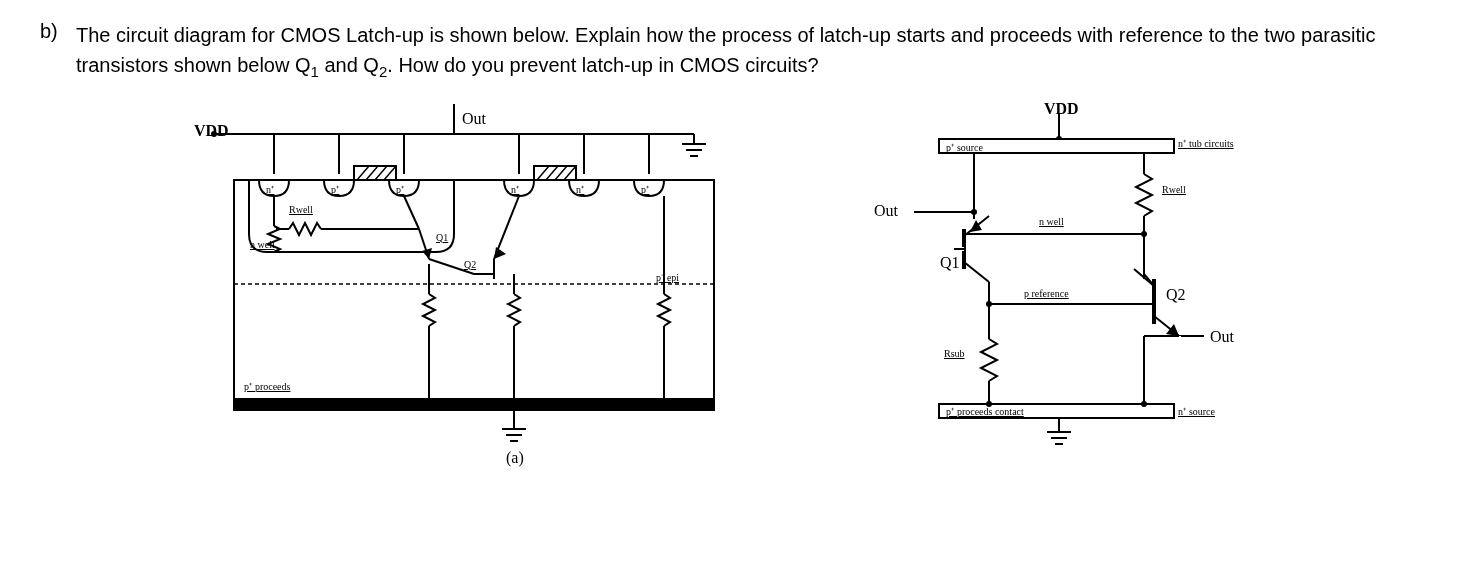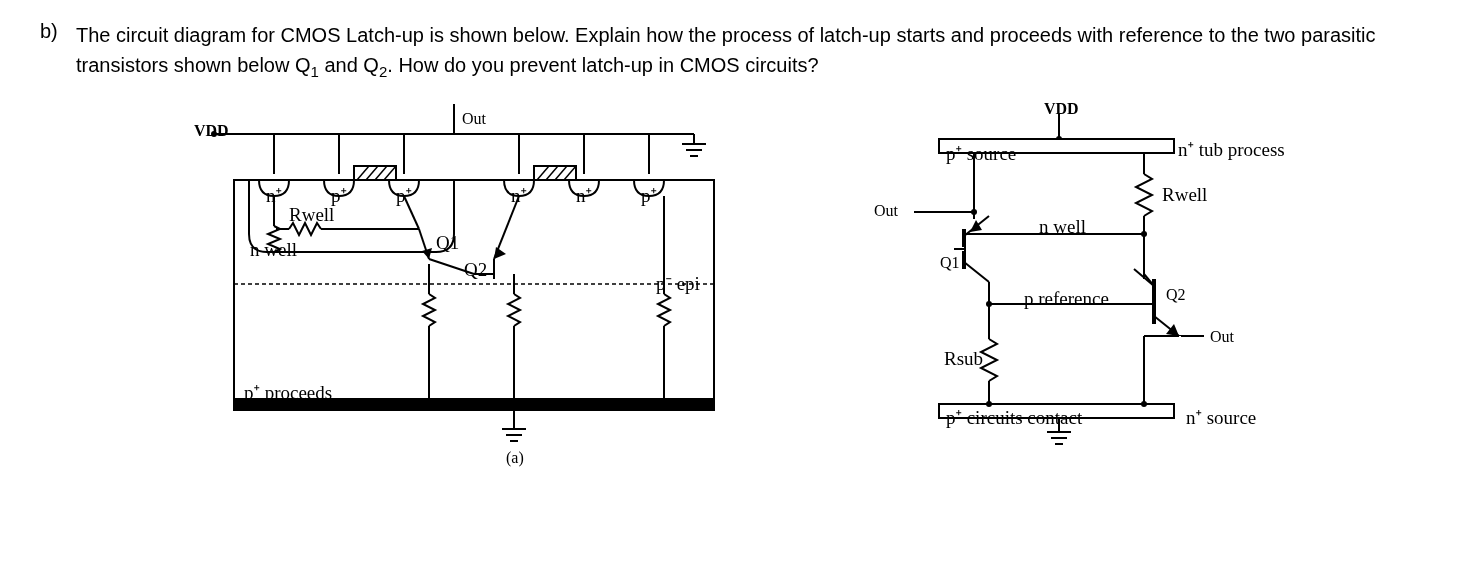--- a/index.html
+++ b/index.html
@@ -41,21 +41,21 @@
       position: relative;
       width: 430px;
       height: 360px;
     }
     .lbl {
       position: absolute;
       font-size: 16px;
       white-space: nowrap;
       font-family: "Times New Roman", serif;
     }
-    .lbl-sm { font-size: 19px; }
+    .lbl-sm { font-size: 10px; text-decoration: underline; }
     svg { display: block; }
     .hatch-line { stroke: #000; stroke-width: 1.5; }
     .box { fill: #fff; stroke: #000; stroke-width: 2; }
     .dash { stroke-dasharray: 4 3; }
   </style>
 </head>
 <body>
 
 <div class="question-row">
   <div class="question-label">b)</div>
@@ -277,26 +277,26 @@
       <line x1="211" y1="340" x2="219" y2="340" stroke="#000" stroke-width="2"></line>
       <circle cx="215" cy="314" r="0"></circle>
 
       <circle cx="145" cy="300" r="3" fill="#000"></circle>
       <circle cx="300" cy="300" r="3" fill="#000"></circle>
 
     </svg>
 
     <div class="lbl" style="left:200px; top:-4px; font-weight:bold;">VDD</div>
     <div class="lbl lbl-sm" style="left:102px; top:36px;">p⁺ source</div>
-    <div class="lbl lbl-sm" style="left:334px; top:32px;">n⁺ tub process</div>
+    <div class="lbl lbl-sm" style="left:334px; top:32px;">n⁺ tub circuits</div>
     <div class="lbl lbl-sm" style="left:318px; top:80px;">Rwell</div>
     <div class="lbl" style="left:30px; top:98px;">Out</div>
     <div class="lbl lbl-sm" style="left:195px; top:112px;">n well</div>
     <div class="lbl" style="left:96px; top:150px;">Q1</div>
     <div class="lbl lbl-sm" style="left:180px; top:184px;">p reference</div>
     <div class="lbl" style="left:322px; top:182px;">Q2</div>
     <div class="lbl" style="left:366px; top:224px;">Out</div>
     <div class="lbl lbl-sm" style="left:100px; top:244px;">Rsub</div>
-    <div class="lbl lbl-sm" style="left:102px; top:300px;">p⁺ circuits contact</div>
-    <div class="lbl lbl-sm" style="left:334px; top:300px;margin-left:8px;">n⁺ source</div>
+    <div class="lbl lbl-sm" style="left:102px; top:300px;">p⁺ proceeds contact</div>
+    <div class="lbl lbl-sm" style="left:334px; top:300px;">n⁺ source</div>
   </div>
 
 </div>
 
 </body></html>

